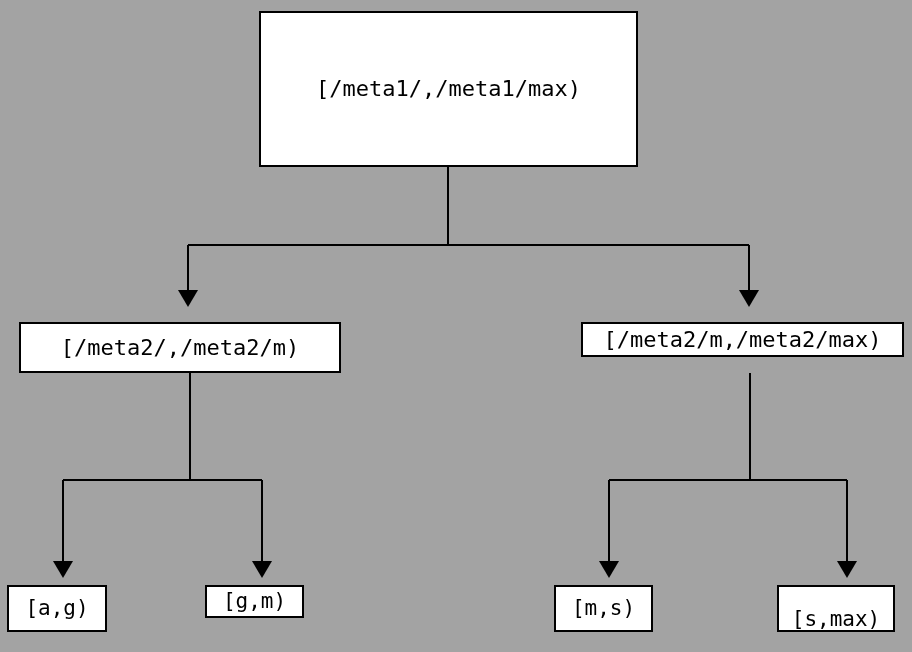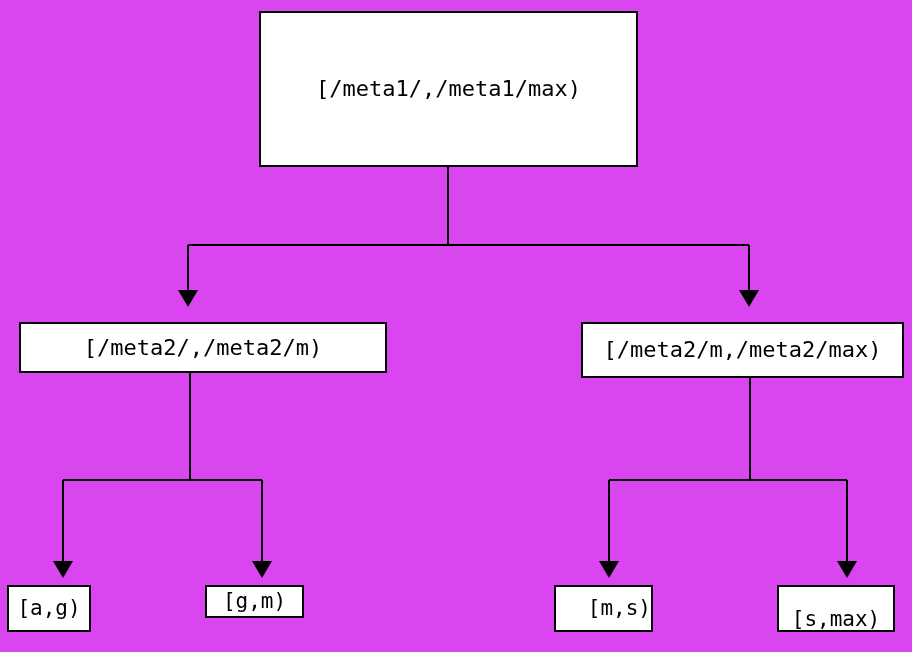--- a/index.html
+++ b/index.html
@@ -11,21 +11,21 @@
   body {
     width: 912px;
     height: 652px;
     font-family: "DejaVu Sans Mono", "Liberation Mono", monospace;
     overflow: hidden;
   }
   #diagram-root {
     position: relative;
     width: 912px;
     height: 652px;
-    background: #d946ef;
+    background: #a3a3a3;
   }
   #edge-layer {
     position: absolute;
     left: 0;
     top: 0;
     width: 912px;
     height: 652px;
     pointer-events: none;
   }
   .node-box {
@@ -73,37 +73,37 @@
       <line x1="609" y1="480" x2="609" y2="561" stroke="#000000" stroke-width="2" shape-rendering="crispEdges"></line>
       <line x1="847" y1="480" x2="847" y2="561" stroke="#000000" stroke-width="2" shape-rendering="crispEdges"></line>
       <polygon points="599,561 619,561 609,578" fill="#000000"></polygon>
       <polygon points="837,561 857,561 847,578" fill="#000000"></polygon>
     </svg>
 
   <div class="node-box lvl-root" style="left: 259px; top: 11px; width: 379px; height: 156px; border-width: 2px; border-color: rgb(0, 0, 0);">
     <span class="node-label">[/meta1/,/meta1/max)</span>
   </div>
 
-  <div class="node-box lvl-mid" style="left: 19px; top: 322px; width: 368px; height: 51px; border-width: 2px; border-color: rgb(0, 0, 0);">
+  <div class="node-box lvl-mid" style="left: 19px; top: 322px; width: 322px; height: 51px; border-width: 2px; border-color: rgb(0, 0, 0);">
     <span class="node-label">[/meta2/,/meta2/m)</span>
   </div>
 
-  <div class="node-box lvl-mid" style="left: 581px; top: 322px; width: 323px; height: 56px; border-width: 2px; border-color: rgb(0, 0, 0);">
+  <div class="node-box lvl-mid" style="left: 581px; top: 322px; width: 323px; height: 35px; border-width: 2px; border-color: rgb(0, 0, 0);">
     <span class="node-label">[/meta2/m,/meta2/max)</span>
   </div>
 
-  <div class="node-box lvl-leaf" style="left: 7px; top: 585px; width: 84px; height: 47px; border-width: 2px; border-color: rgb(0, 0, 0); align-items: center;">
+  <div class="node-box lvl-leaf" style="left: 7px; top: 585px; width: 100px; height: 47px; border-width: 2px; border-color: rgb(0, 0, 0); align-items: center;">
     <span class="node-label">[a,g)</span>
   </div>
 
   <div class="node-box lvl-leaf" style="left: 205px; top: 585px; width: 99px; height: 33px; border-width: 2px; border-color: rgb(0, 0, 0);">
     <span class="node-label">[g,m)</span>
   </div>
 
-  <div class="node-box lvl-leaf" style="left: 554px; top: 585px; width: 99px; height: 47px; border-width: 2px; border-color: rgb(0, 0, 0); justify-content: flex-end;">
+  <div class="node-box lvl-leaf" style="left: 554px; top: 585px; width: 99px; height: 47px; border-width: 2px; border-color: rgb(0, 0, 0);">
     <span class="node-label">[m,s)</span>
   </div>
 
   <div class="node-box lvl-leaf" style="left: 777px; top: 585px; width: 118px; height: 47px; border-width: 2px; border-color: rgb(0, 0, 0); align-items: flex-end;">
     <span class="node-label">[s,max)</span>
   </div>
 
 </div>
 
 </body></html>

